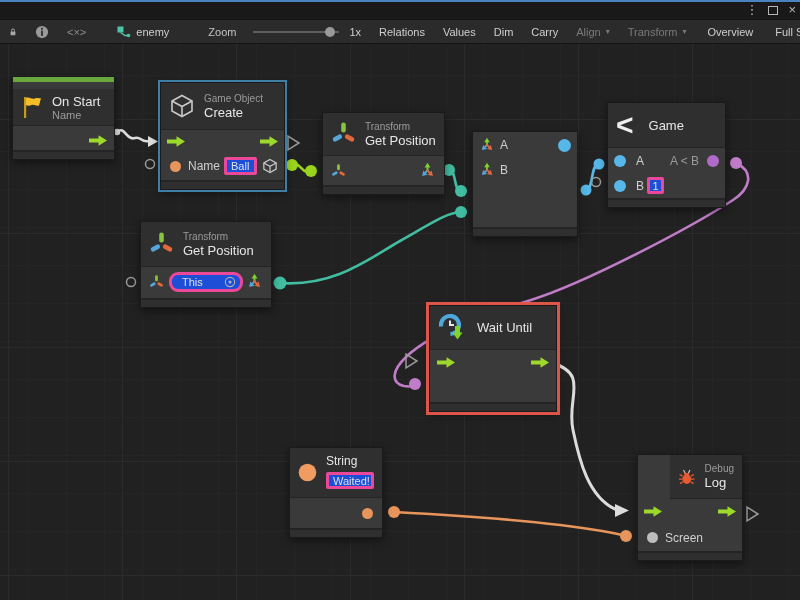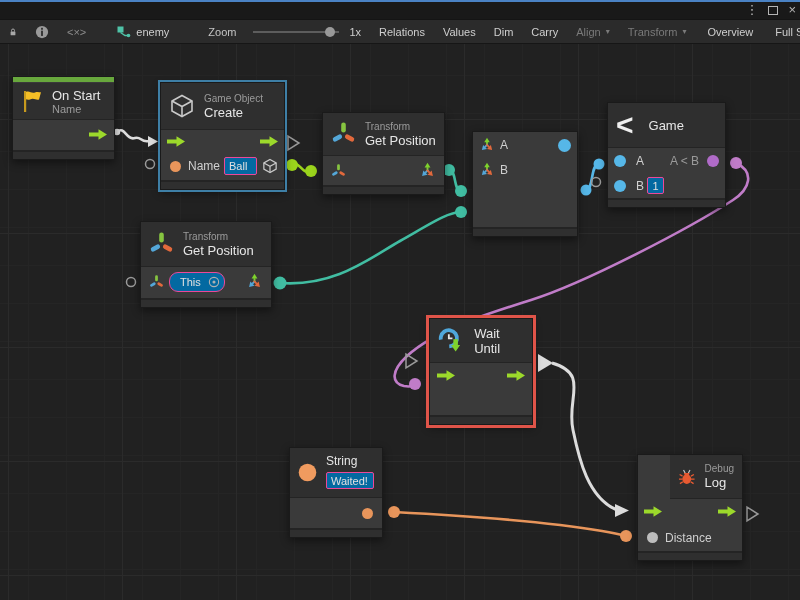--- a/index.html
+++ b/index.html
@@ -39,21 +39,21 @@
   .node.flagged{box-shadow:0 0 0 3px #df5449,0 3px 8px rgba(0,0,0,.45);}
   .estrip{position:absolute;left:0;top:0;right:0;height:5px;background:#68a83d;}
   .nhead{position:relative;background:#2f2f2f;border-bottom:1px solid #242424;display:flex;align-items:center;gap:9px;padding:0 8px;}
   .ntitle{font-size:13px;color:#e6e6e6;line-height:15px;}
   .nsub{font-size:10px;color:#9b9b9b;line-height:12px;}
   .nrow{position:relative;background:#3a3a3a;}
   .nfoot{position:absolute;left:0;right:0;bottom:0;height:9px;background:#2f2f2f;border-top:2px solid #242424;}
   .pp{position:absolute;}
   .pdot{position:absolute;border-radius:50%;}
   .plabel{position:absolute;font-size:12px;color:#cfcfcf;white-space:nowrap;}
-  .ibox{position:absolute;background:#0369a1;border:1px solid #ec4899;border-radius:2px;color:#e0e0e0;font-size:11px;display:flex;align-items:center;padding:0 4px;}
+  .ibox{position:absolute;background:#1d4ed8;border:3px solid #ec4899;border-radius:2px;color:#e0e0e0;font-size:11px;display:flex;align-items:center;padding:0 4px;}
   .lessglyph{font-size:30px;font-weight:bold;color:#efefef;line-height:30px;}
 </style>
 </head>
 <body>
 
 <div id="stage">
 
   <div id="titlebar"></div>
   <div id="focusline"></div>
   <div id="tab">
@@ -187,21 +187,21 @@
       <polygon points="406,354 406,368 417,361"></polygon>
       <polygon points="747,507 747,521 758,514"></polygon>
       <circle cx="150" cy="164" r="4.5"></circle>
       <circle cx="131" cy="282" r="4.5"></circle>
       <circle cx="596" cy="182" r="4.5"></circle>
     </g>
   </svg>
 
   <div class="node" style="left:12px;top:76px;width:103px;height:84px;">
     <div class="estrip"></div>
-    <div class="nhead" style="height:37px;margin-top:6px;">
+    <div class="nhead" style="height:37px;margin-top:12px;">
       <svg width="22" height="24" viewBox="0 0 22 24">
           <rect x="3" y="2" width="2.2" height="21" fill="#c79a1e"></rect>
           <path d="M5 3 C8.5 1.2 10.5 5 14 3.4 C16.5 2.3 19 3.4 20 3.2 L18 10.5 C15 11.5 13 8.5 9 10.4 C7 11.3 6 10.3 5 10.2 Z" fill="#f4be26"></path>
         </svg>
       <div>
         <div class="ntitle">On Start</div>
         <div class="nsub" style="font-size:11px">Name</div>
       </div>
     </div>
     <div class="nrow" style="height:29px;">
@@ -302,21 +302,21 @@
       </div>
     </div>
     <div class="nrow" style="height:30px;">
       <svg class="pp" style="left:8px;top:8px" width="15" height="15" viewBox="0 0 25 25">
           <g>
             <rect x="10.2" y="0.5" width="4.6" height="10" rx="2.3" fill="#86c440"></rect>
             <rect x="10.2" y="0.5" width="4.6" height="10" rx="2.3" fill="#e2693c" transform="rotate(120 12.5 12.5)"></rect>
             <rect x="10.2" y="0.5" width="4.6" height="10" rx="2.3" fill="#54a7d8" transform="rotate(240 12.5 12.5)"></rect>
           </g>
         </svg>
-      <div class="ibox" style="left:28px;top:5px;width:56px;height:20px;border-radius:9px;justify-content:space-between;padding-left:10px;">
+      <div class="ibox" style="left:28px;top:5px;width:74px;height:20px;border-radius:9px;justify-content:space-between;padding-left:10px;">
         <span>This</span>
         <svg width="12" height="12" viewBox="0 0 14 14">
             <circle cx="7" cy="7" r="5.4" fill="none" stroke="#b0b0b0" stroke-width="1.3"></circle>
             <circle cx="7" cy="7" r="1.8" fill="#b0b0b0"></circle>
           </svg>
       </div>
       <svg class="pp" style="right:8px;top:6px" width="17" height="17" viewBox="0 0 18 18">
           <g stroke-width="2">
             <line x1="9" y1="10" x2="9" y2="5.5" stroke="#7ed32c"></line>
             <polygon points="5.9,5.9 12.1,5.9 9,0.9" fill="#7ed32c"></polygon>
@@ -385,21 +385,21 @@
       <span class="pdot" style="right:6px;top:7px;width:12px;height:12px;background:#b06bc8"></span>
     </div>
     <div class="nrow" style="height:24px;">
       <span class="pdot" style="left:6px;top:6px;width:12px;height:12px;background:#56b7e8"></span>
       <span class="plabel" style="left:28px;top:5px">B</span>
       <div class="ibox" style="left:39px;top:3px;width:17px;height:17px;justify-content:center">1</div>
     </div>
     <div class="nfoot"></div>
   </div>
 
-  <div class="node flagged" style="left:429px;top:318px;width:104px;height:107px;">
+  <div class="node flagged" style="left:429px;top:305px;width:128px;height:107px;">
     <div class="nhead" style="height:44px;">
       <svg width="30" height="30" viewBox="0 0 30 30">
           <circle cx="12" cy="12" r="9" fill="none" stroke="#4fa8dc" stroke-width="4.2" stroke-dasharray="44 13" stroke-dashoffset="-25" transform="rotate(10 12 12)"></circle>
           <path d="M12 7.5 V12 H16" stroke="#e8e8e8" stroke-width="2" fill="none"></path>
           <rect x="17" y="13" width="5" height="7" fill="#7fd32c"></rect>
           <polygon points="14.5,19.5 24.5,19.5 19.5,26.5" fill="#7fd32c"></polygon>
         </svg>
       <div class="ntitle">Wait Until</div>
     </div>
     <div class="nrow" style="height:25px;">
@@ -449,18 +449,18 @@
     <div class="nrow" style="height:25px;">
       <svg class="pp" style="left:6px;top:7px" width="18" height="11" viewBox="0 0 18 11">
           <path d="M0 3.6 H9.5 V0.3 L18 5.5 L9.5 10.7 V7.4 H0 Z" fill="#9cd92b"></path>
         </svg>
       <svg class="pp" style="right:6px;top:7px" width="18" height="11" viewBox="0 0 18 11">
           <path d="M0 3.6 H9.5 V0.3 L18 5.5 L9.5 10.7 V7.4 H0 Z" fill="#9cd92b"></path>
         </svg>
     </div>
     <div class="nrow" style="height:27px;">
       <span class="pdot" style="left:9px;top:8px;width:11px;height:11px;background:#bdbdbd"></span>
-      <span class="plabel" style="left:27px;top:7px">Distance</span>
+      <span class="plabel" style="left:27px;top:7px">Screen</span>
     </div>
     <div class="nfoot"></div>
   </div>
 
 </div>
 
 </body></html>

